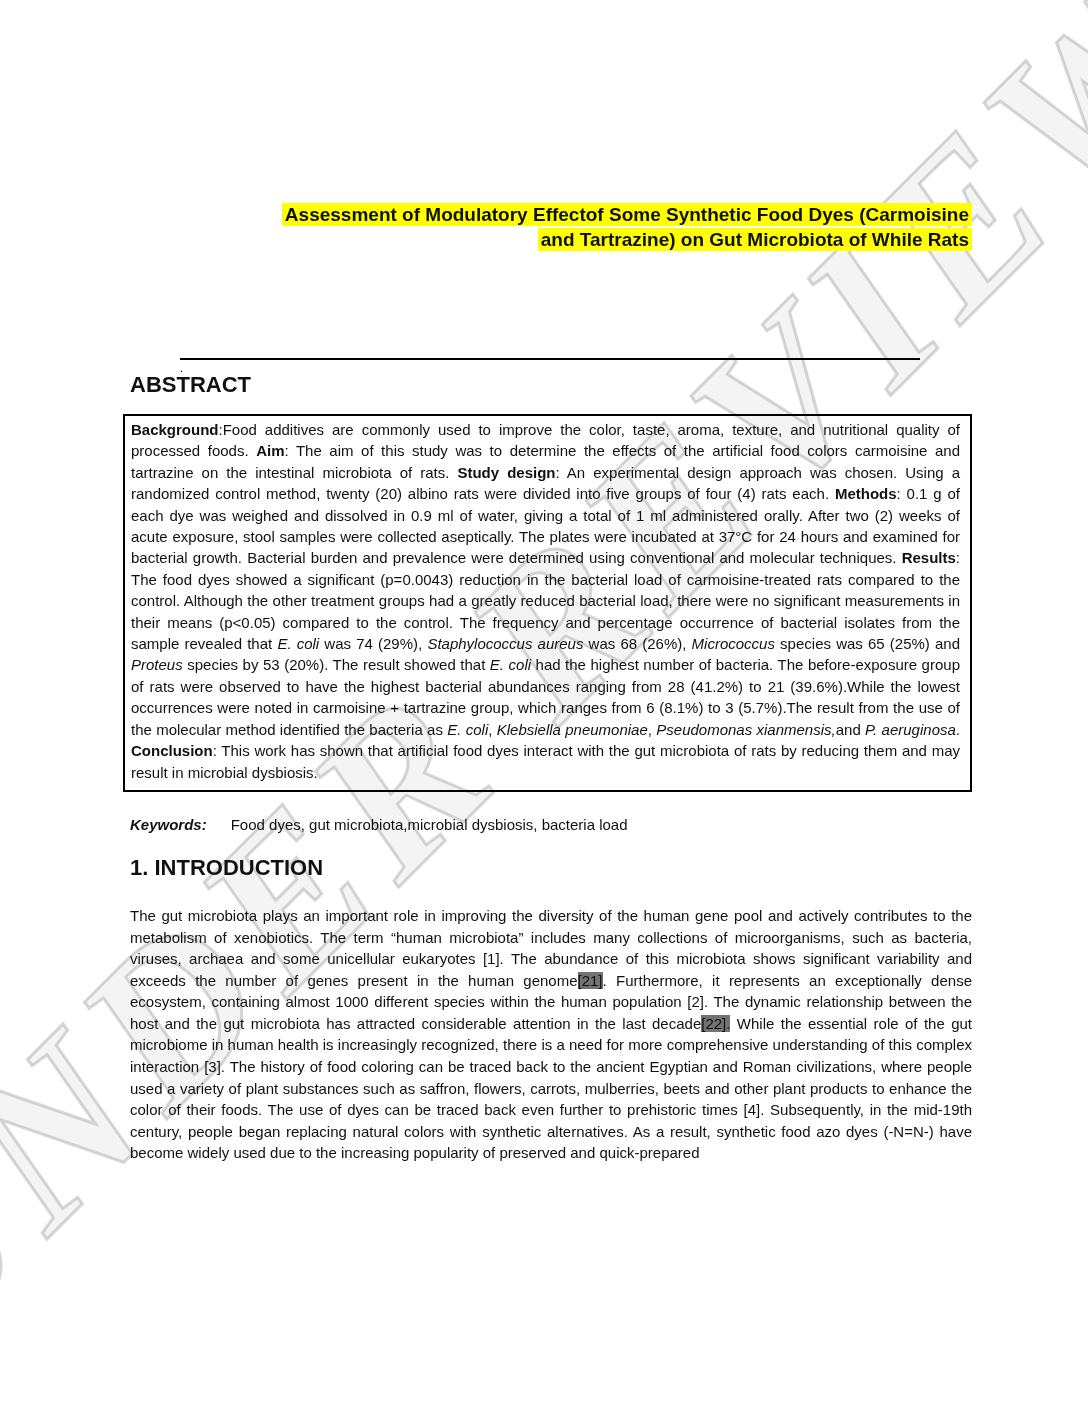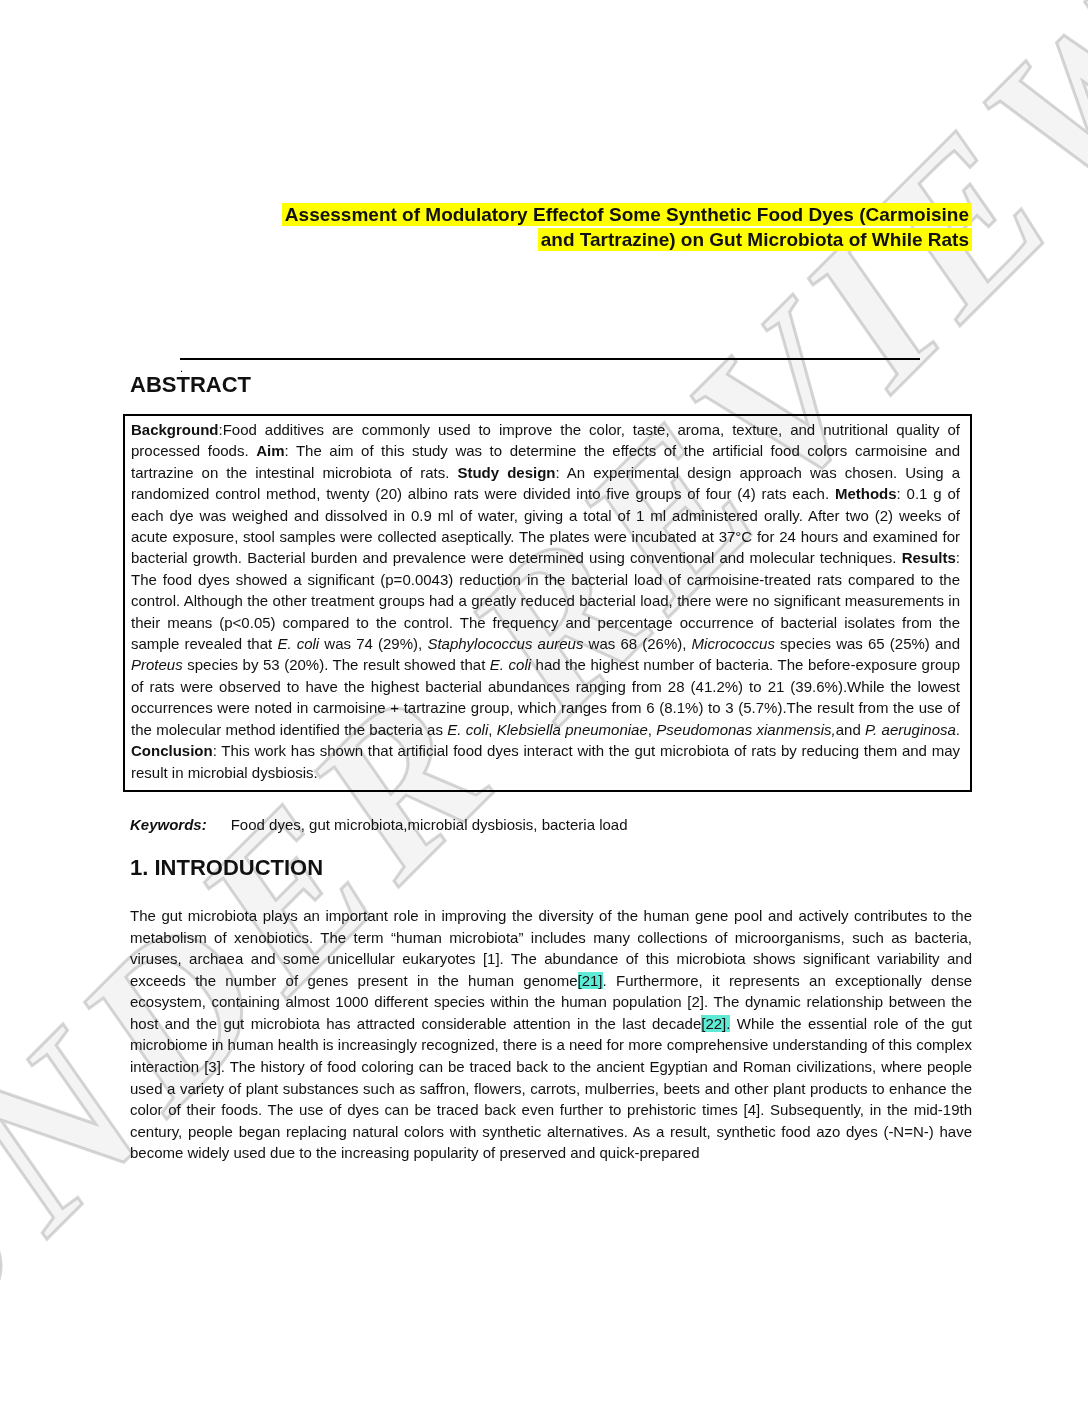--- a/index.html
+++ b/index.html
@@ -71,21 +71,21 @@
     padding:3px 10px 7px 6px;
   }
   .abstract-box p{
     margin:0;
     text-align:justify;
     font-size:15px;
     line-height:21.4px;
   }
   .seg-bold{font-weight:bold;}
   .seg-italic{font-style:italic;margin-top:17px;}
-  .seg-highlight{background:#5eead4;}
+  .seg-highlight{background:#737373;}
   .keywords{
     margin:22px 0 0 7px;
     font-size:15px;
     line-height:21px;
   }
   .kw-label{font-weight:bold;font-style:italic;}
   .kw-text{margin-left:24px;}
   .intro-heading{
     margin:22px 0 0 7px;
     font-size:22px;

